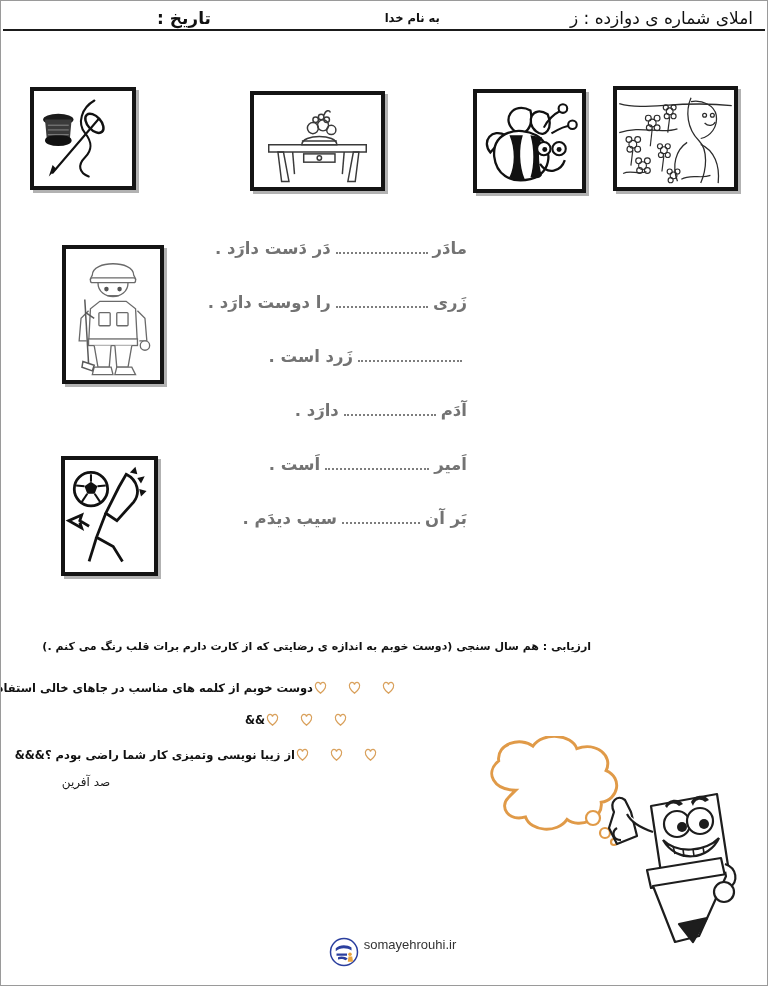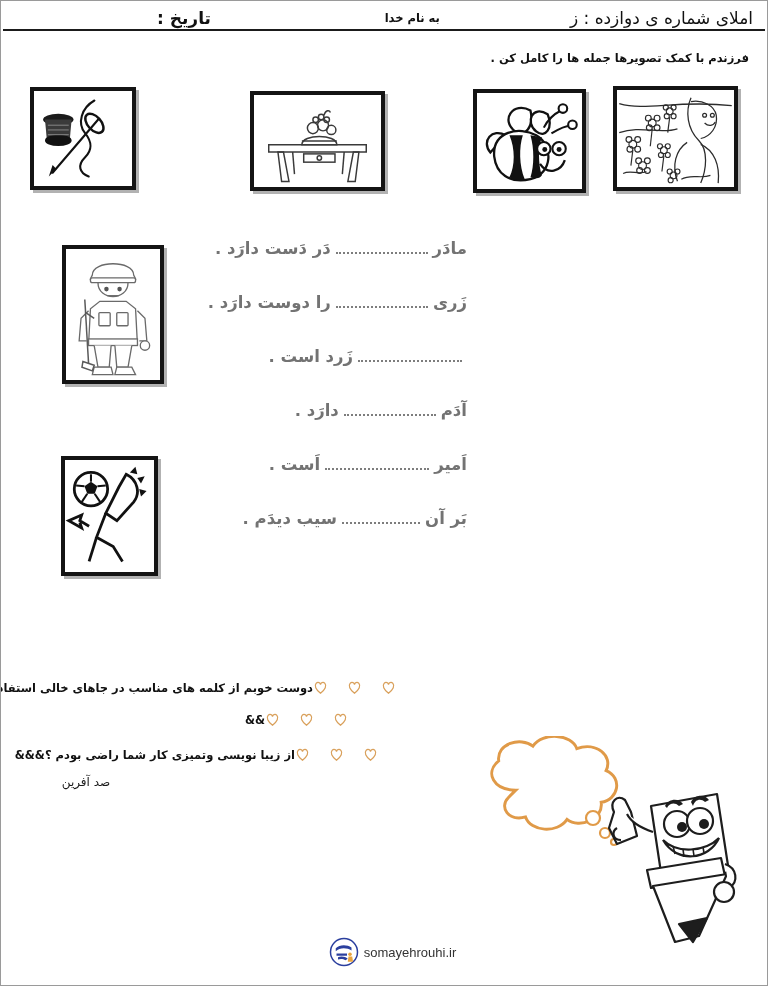--- a/index.html
+++ b/index.html
@@ -182,21 +182,20 @@
     font-weight: normal;
   }
 
   
   .footer {
     position: absolute;
     left: 0; right: 0;
     top: 936px;
     display: flex;
     justify-content: center;
-    align-items: center;
     direction: ltr;
     gap: 5px;
     margin-left: 17px;
   }
   .footer .logo { width: 30px; height: 30px; }
   .footer .site {
     font-size: 13px;
     color: #333;
     font-family: "Liberation Sans", sans-serif;
   }
@@ -206,21 +205,20 @@
 
 <div class="page">
 
   <div class="header">
     <span class="hdr-title">املای شماره ی دوازده : ز</span>
     <span class="hdr-mid">به نام خدا</span>
     <span class="hdr-date">تاریخ :</span>
   </div>
   <div class="hdr-rule"></div>
 
-  <div class="instruction">فرزندم با کمک تصویرها جمله ها را کامل کن .</div>
 
   <div class="pic" id="pic-needle">
     <svg viewBox="0 0 100 100" xmlns="http://www.w3.org/2000/svg">
       <g fill="none" stroke="#111" stroke-width="2.2" stroke-linecap="round">
         <path d="M62 10 C 48 18, 44 34, 52 44 C 60 54, 60 62, 52 70 C 44 78, 46 86, 56 90"></path>
         <path d="M18 86 L 66 30"></path>
       </g>
       <ellipse cx="62" cy="34" rx="7" ry="12" fill="none" stroke="#111" stroke-width="2.6" transform="rotate(-42 62 34)"></ellipse>
       <path d="M14 90 L 22 82 L 18 78 Z" fill="#111"></path>
       <ellipse cx="24" cy="30" rx="16" ry="6" fill="#1b1b1b"></ellipse>
@@ -423,20 +421,24 @@
     </div>
 
     <div class="sent-row">
       <span class="seg">بَر آن</span>
       <span class="blank short"></span>
       <span class="seg">سیب دیدَم .</span>
     </div>
 
   </div>
 
+  <div class="eval-title">
+    <span>ارزیابی : هم سال سنجی</span>
+    <span class="paren">(دوست خوبم به اندازه ی رضایتی که از کارت دارم برات قلب رنگ می کنم .)</span>
+  </div>
 
   <div class="eval-row" id="eval-row-1">
     <span class="hearts">
       <svg class="heart" viewBox="0 0 24 24" xmlns="http://www.w3.org/2000/svg">
           <path d="M12 21 C 4 15, 2 9, 5 5.5 C 8 2, 12 5, 12 7.5 C 12 5, 16 2, 19 5.5 C 22 9, 20 15, 12 21 Z" fill="none" stroke="#d9a05b" stroke-width="2"></path>
         </svg>
       <svg class="heart" viewBox="0 0 24 24" xmlns="http://www.w3.org/2000/svg">
           <path d="M12 21 C 4 15, 2 9, 5 5.5 C 8 2, 12 5, 12 7.5 C 12 5, 16 2, 19 5.5 C 22 9, 20 15, 12 21 Z" fill="none" stroke="#d9a05b" stroke-width="2"></path>
         </svg>
       <svg class="heart" viewBox="0 0 24 24" xmlns="http://www.w3.org/2000/svg">

